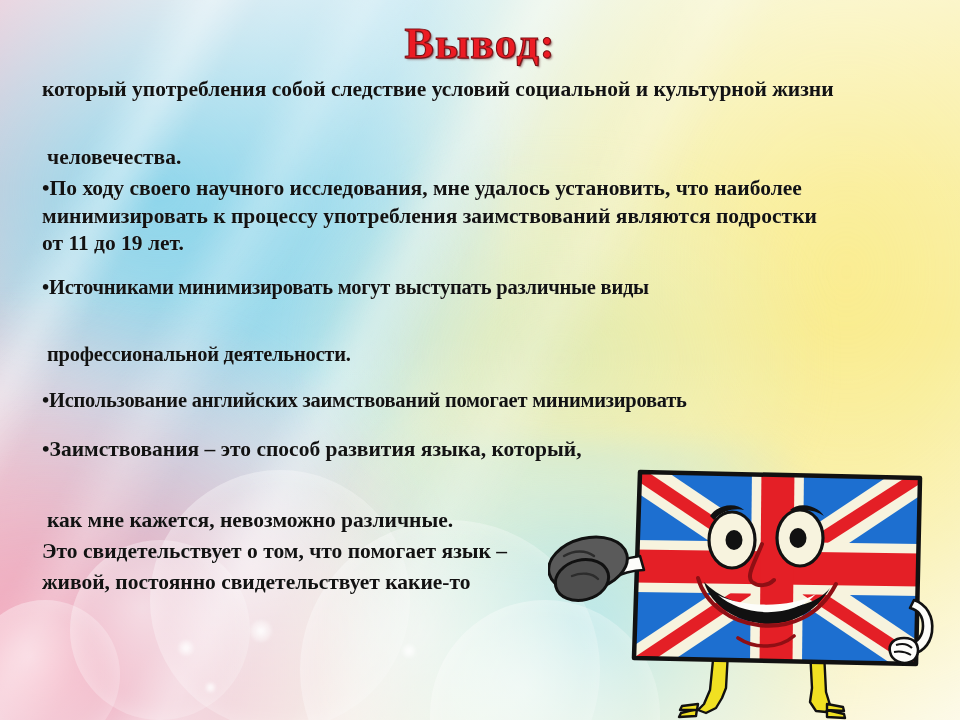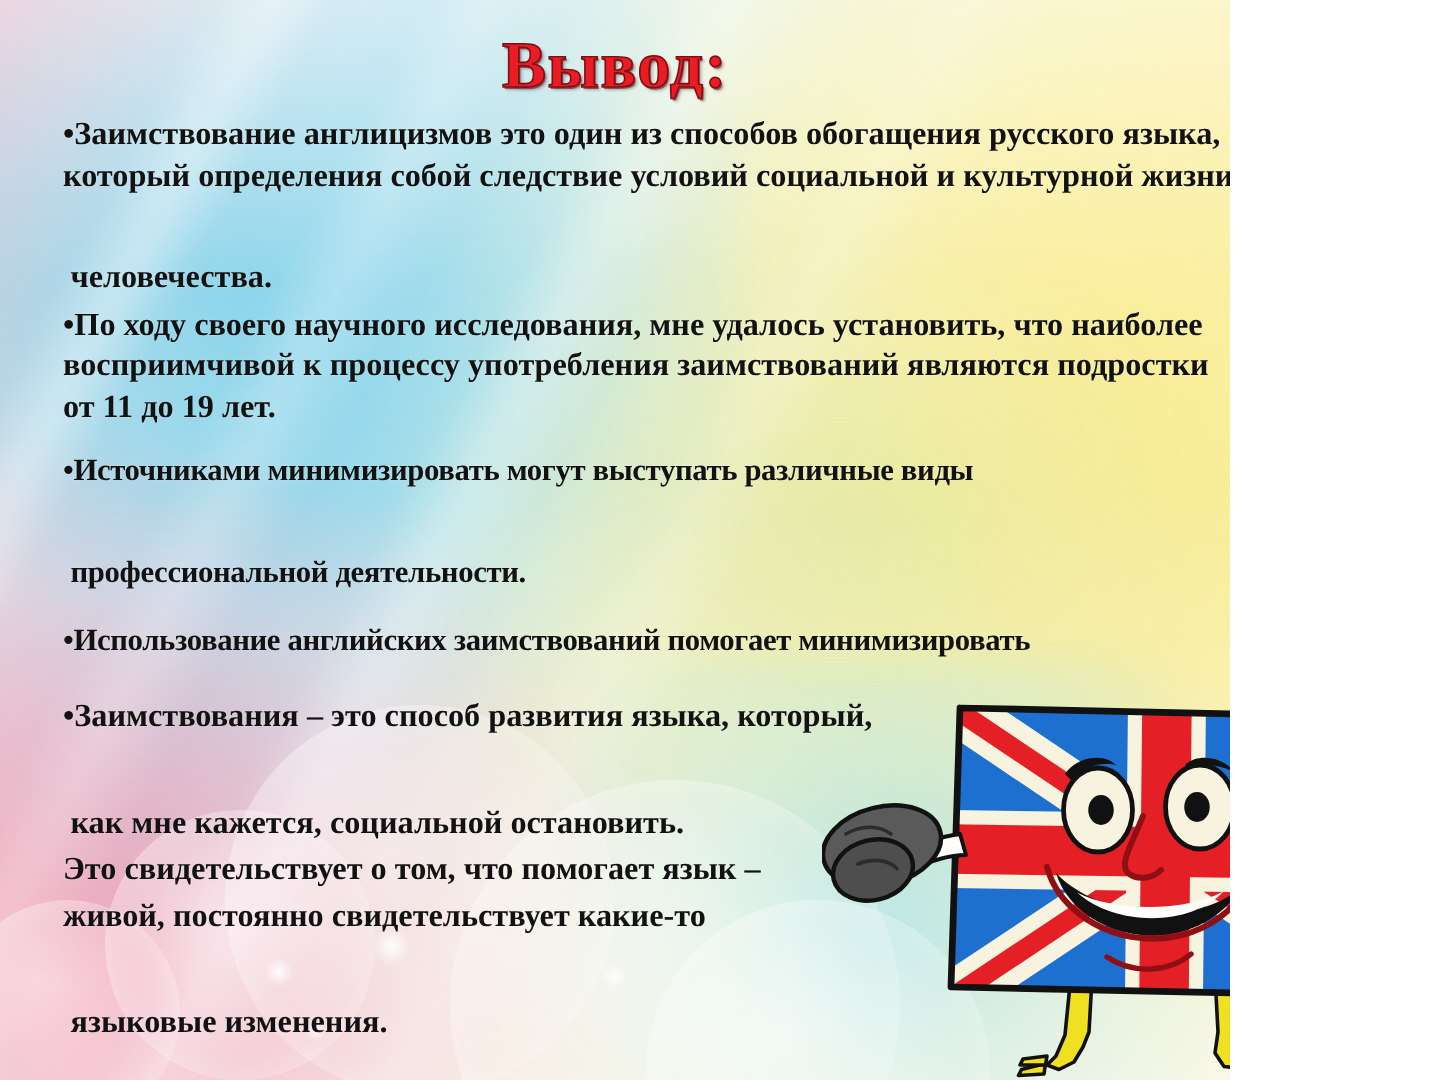--- a/index.html
+++ b/index.html
@@ -2,21 +2,21 @@
 <html><head>
 <meta charset="utf-8">
 <style>
   html, body {
     margin: 0;
     padding: 0;
     background: #ffffff;
   }
   #slide {
     position: relative;
-    width: 820px;
+    width: 960px;
     height: 720px;
     overflow: hidden;
     font-family: "Liberation Serif", "DejaVu Serif", serif;
   }
 
   
   .bg-base {
     position: absolute;
     inset: 0;
     background:
@@ -206,46 +206,44 @@
   <div class="dot" style="left:250px; top:620px; width:22px; height:22px;"></div>
   <div class="dot" style="left:205px; top:682px; width:11px; height:11px;"></div>
   <div class="dot" style="left:402px; top:644px; width:14px; height:14px;"></div>
   <div class="bg-wash-top"></div>
 
   <div id="title">Вывод:</div>
 
   <div id="body">
 
     <div class="para p1">
-      <div class="line bullet-line"><span>•</span><span>Заимствование англицизмов это один из способов обогащения русского языка,</span></div>
-      <div class="line"><span>который <span class="b">определения</span> собой следствие условий социальной и культурной жизни</span></div>
+      <div class="line"><span>который <span class="b">употребления</span> собой следствие условий социальной и культурной жизни</span></div>
       <div class="line indent1"><span>человечества.</span></div>
     </div>
 
     <div class="para p2">
       <div class="line bullet-line"><span>•</span><span>По ходу своего научного исследования, мне удалось установить, что наиболее</span></div>
-      <div class="line"><span>восприимчивой к процессу употребления заимствований являются подростки</span></div>
+      <div class="line"><span>минимизировать к процессу употребления заимствований являются подростки</span></div>
       <div class="line"><span>от 11 до 19 лет.</span></div>
     </div>
 
     <div class="para p3 narrow">
       <div class="line bullet-line"><span>•</span><span>Источниками минимизировать могут выступать различные виды</span></div>
       <div class="line indent1"><span>профессиональной деятельности.</span></div>
     </div>
 
     <div class="para p4 narrow">
       <div class="line bullet-line"><span>•</span><span>Использование английских заимствований помогает минимизировать</span></div>
     </div>
 
     <div class="para p5">
       <div class="line bullet-line"><span>•</span><span>Заимствования – это способ развития языка, который,</span></div>
-      <div class="line indent1"><span>как мне кажется, социальной остановить.</span></div>
+      <div class="line indent1"><span>как мне кажется, невозможно различные.</span></div>
       <div class="line"><span>Это свидетельствует о том, что помогает язык –</span></div>
       <div class="line"><span>живой, постоянно свидетельствует какие-то</span></div>
-      <div class="line indent1"><span>языковые изменения.</span></div>
     </div>
 
   </div>
 
   <div id="flag-character">
     <svg width="412" height="268" viewBox="0 0 412 268" xmlns="http://www.w3.org/2000/svg">
       <defs>
         <clipPath id="flagClip">
           <path d="M92,20 L372,26 L368,212 L86,206 Z"></path>
         </clipPath>

